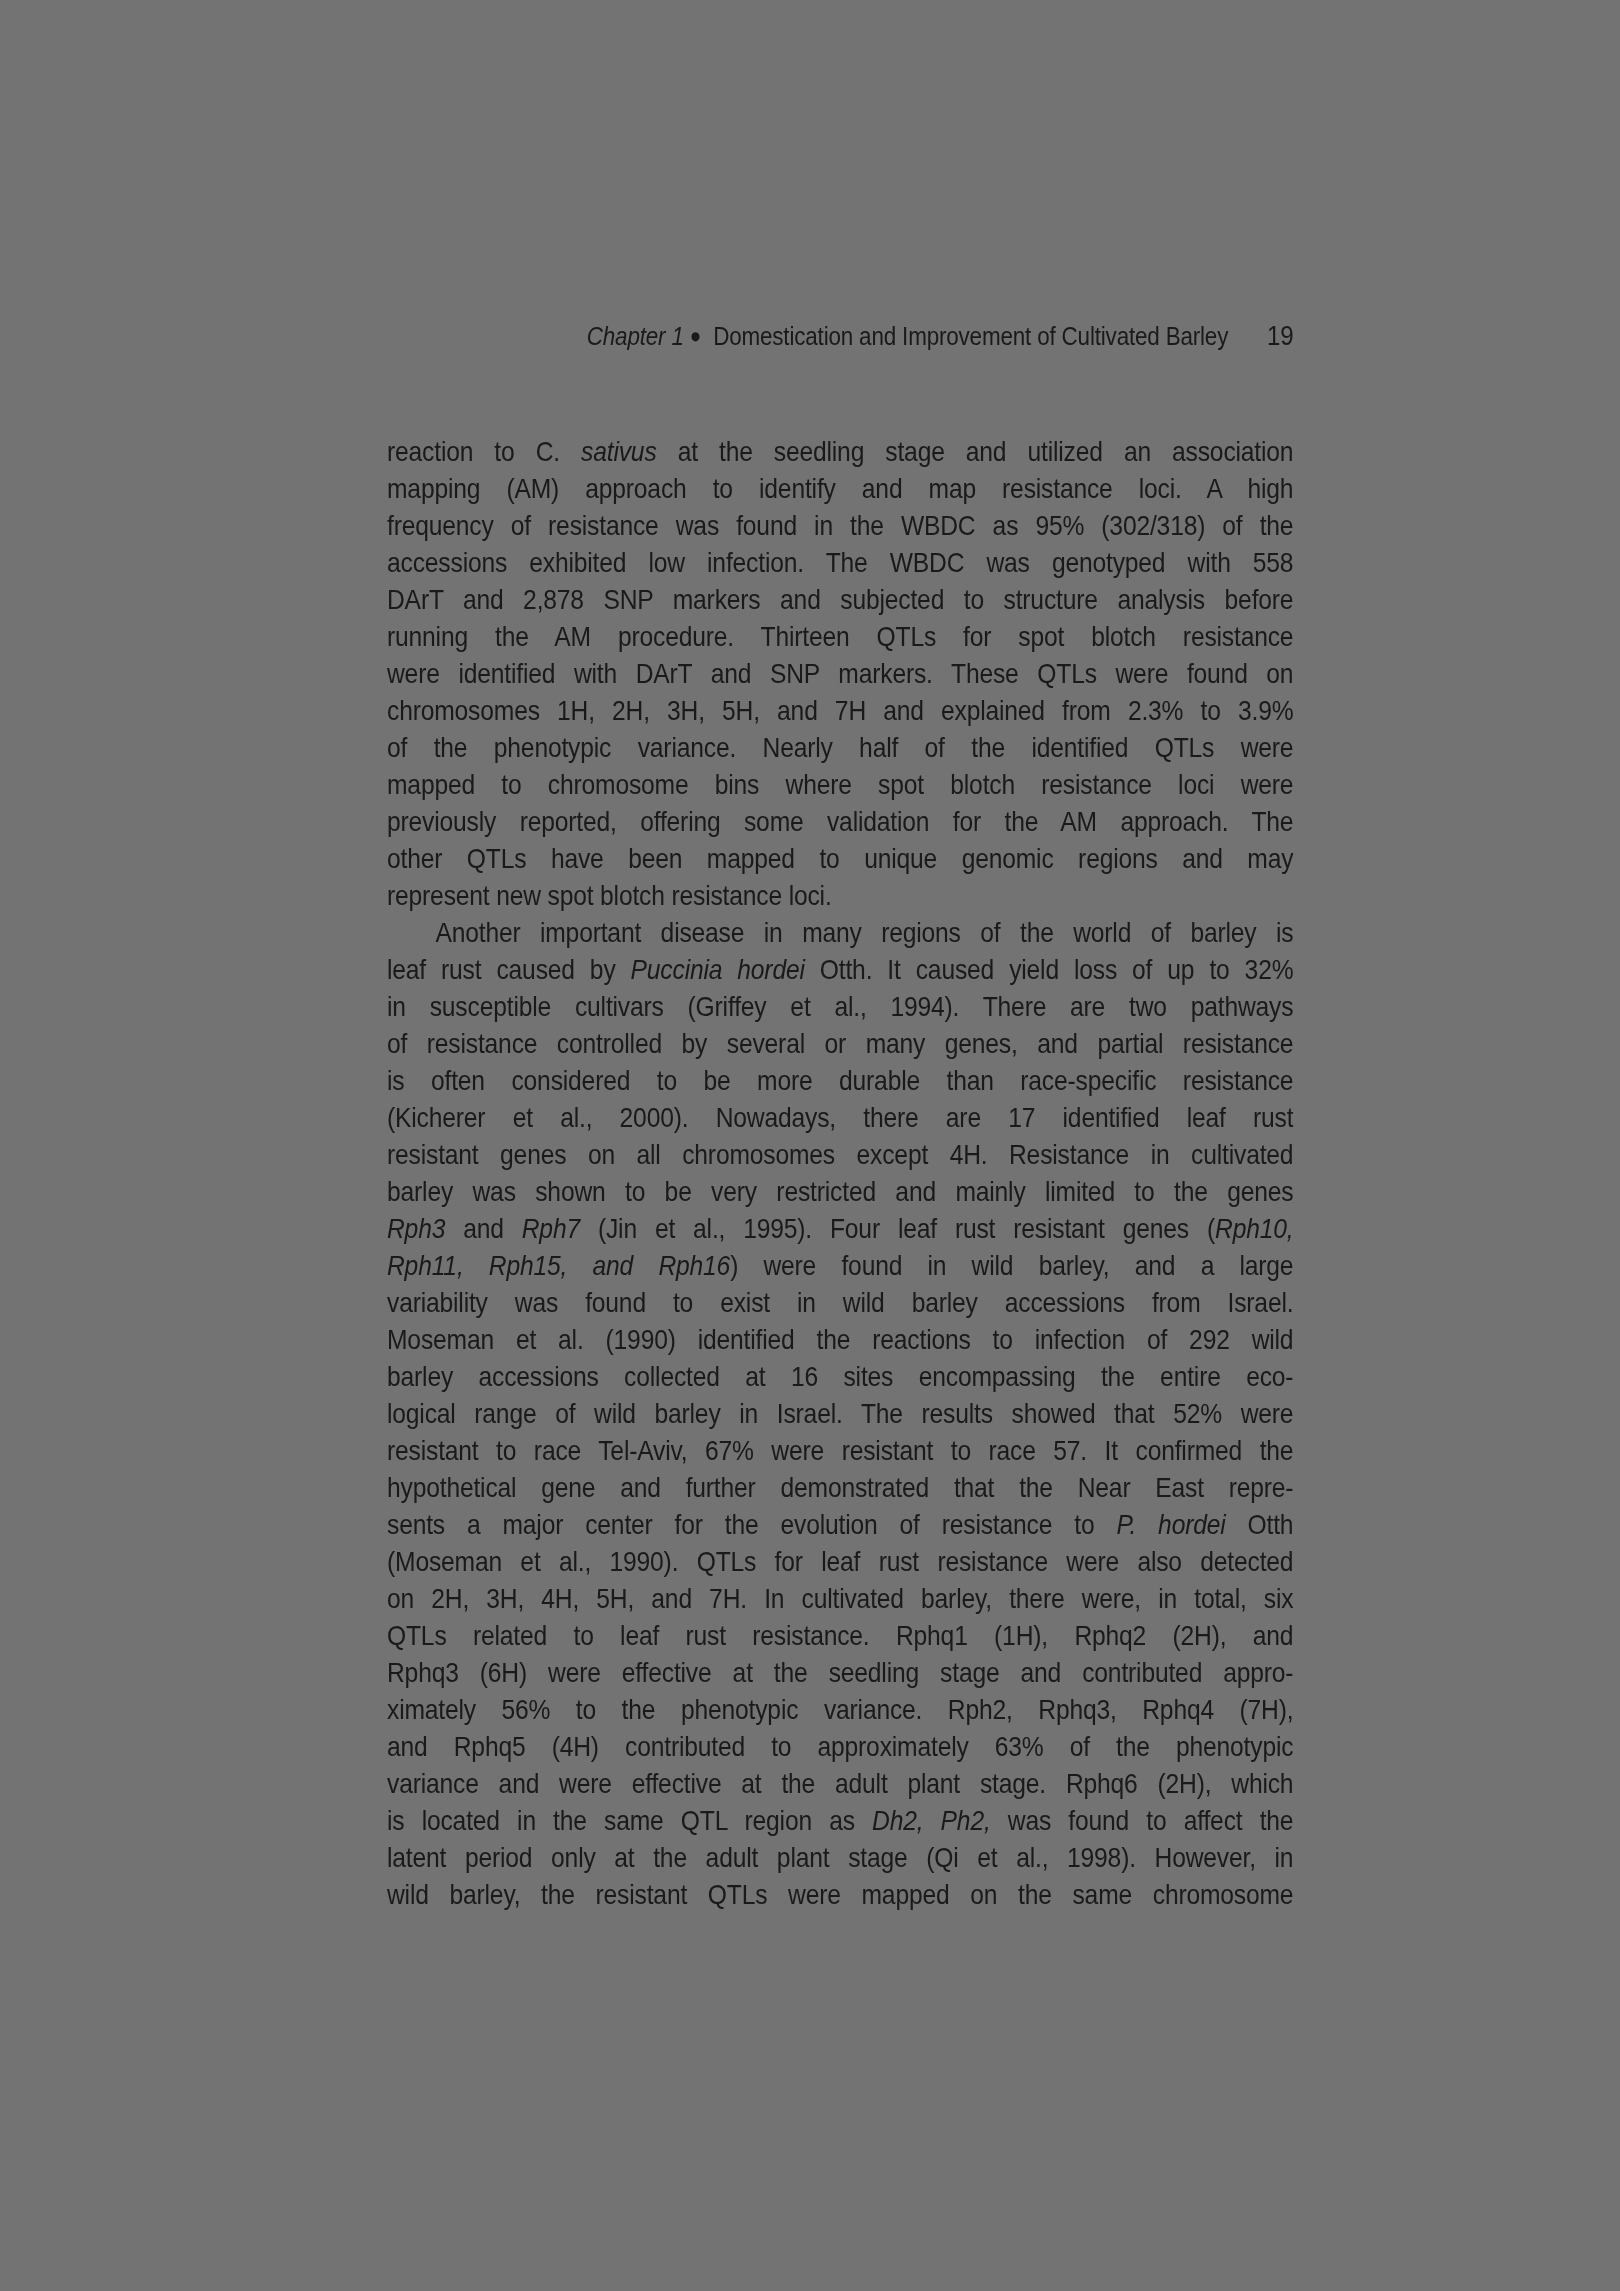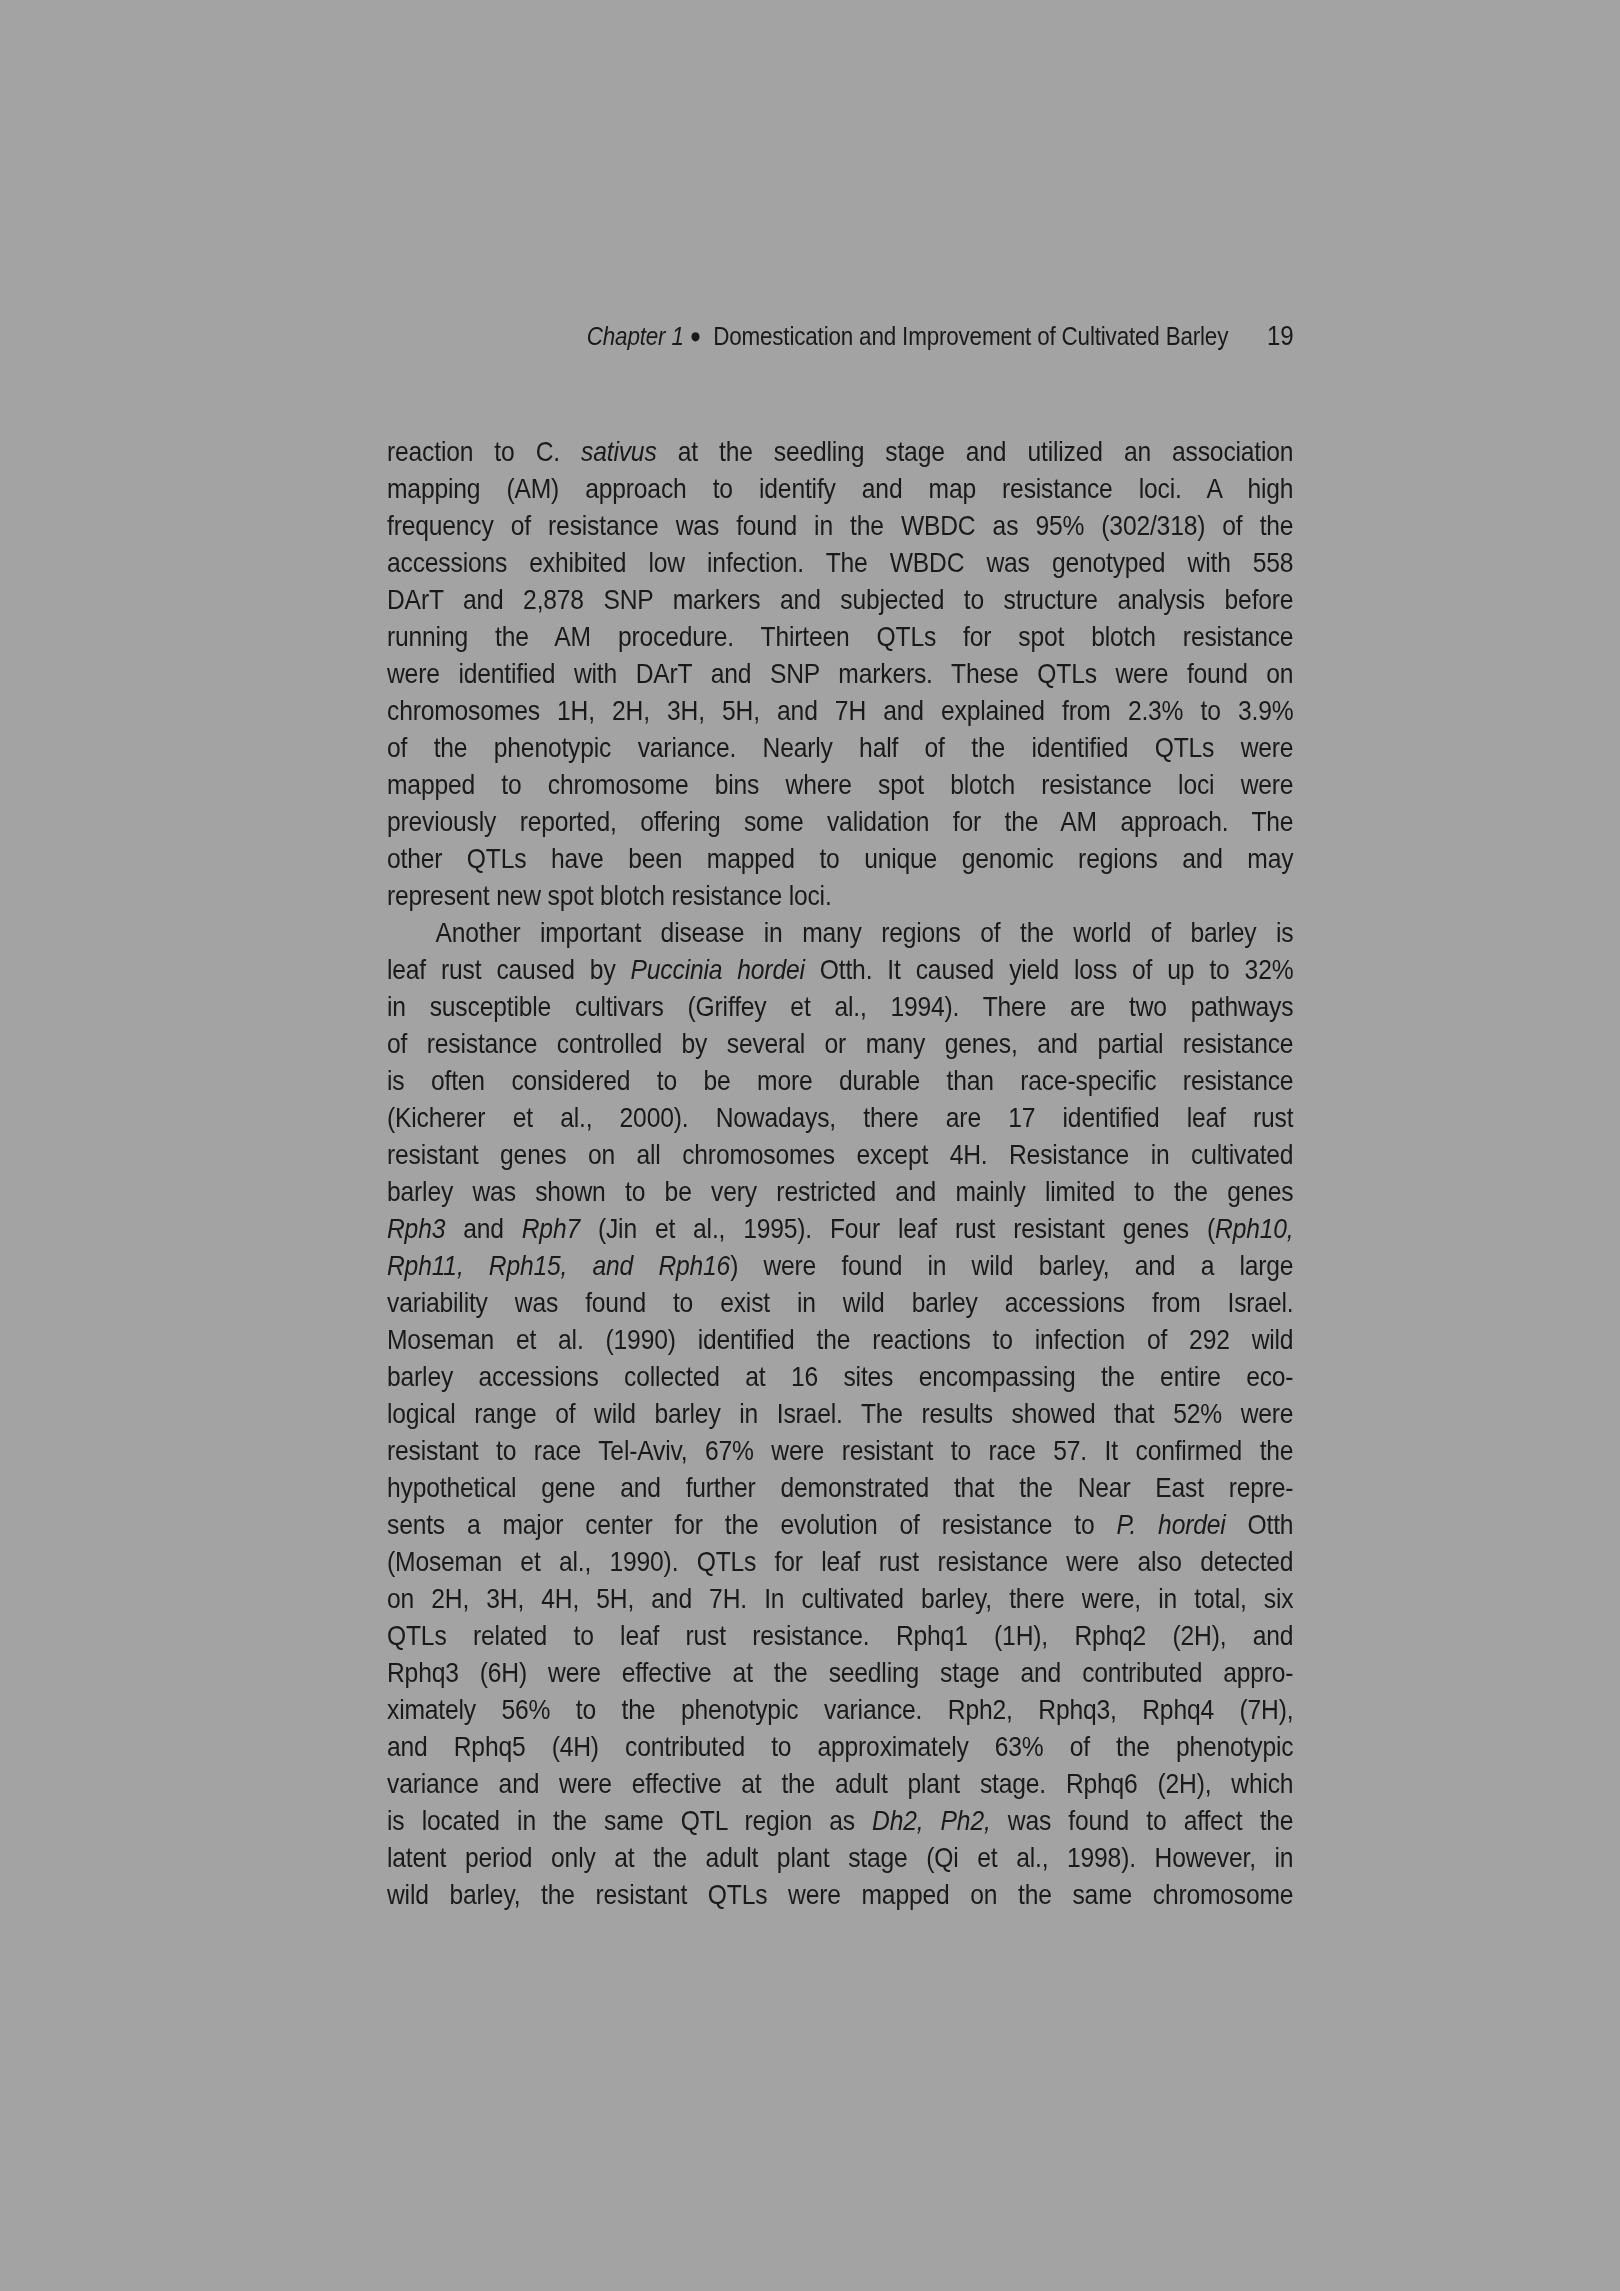--- a/index.html
+++ b/index.html
@@ -8,21 +8,21 @@
     width: 1620px;
     height: 2292px;
     position: relative;
     font-family: "Liberation Sans", sans-serif;
     color: #1a1a1a;
     overflow: hidden;
   }
   .page {
     position: absolute;
     inset: 0;
-    background: #a3a3a3;
+    background: #737373;
   }
   
   .text-column {
     position: absolute;
     left: 387px;
     top: 320px;
     width: 1030px;
     transform: scaleX(0.88);
     transform-origin: 0 0;
   }

